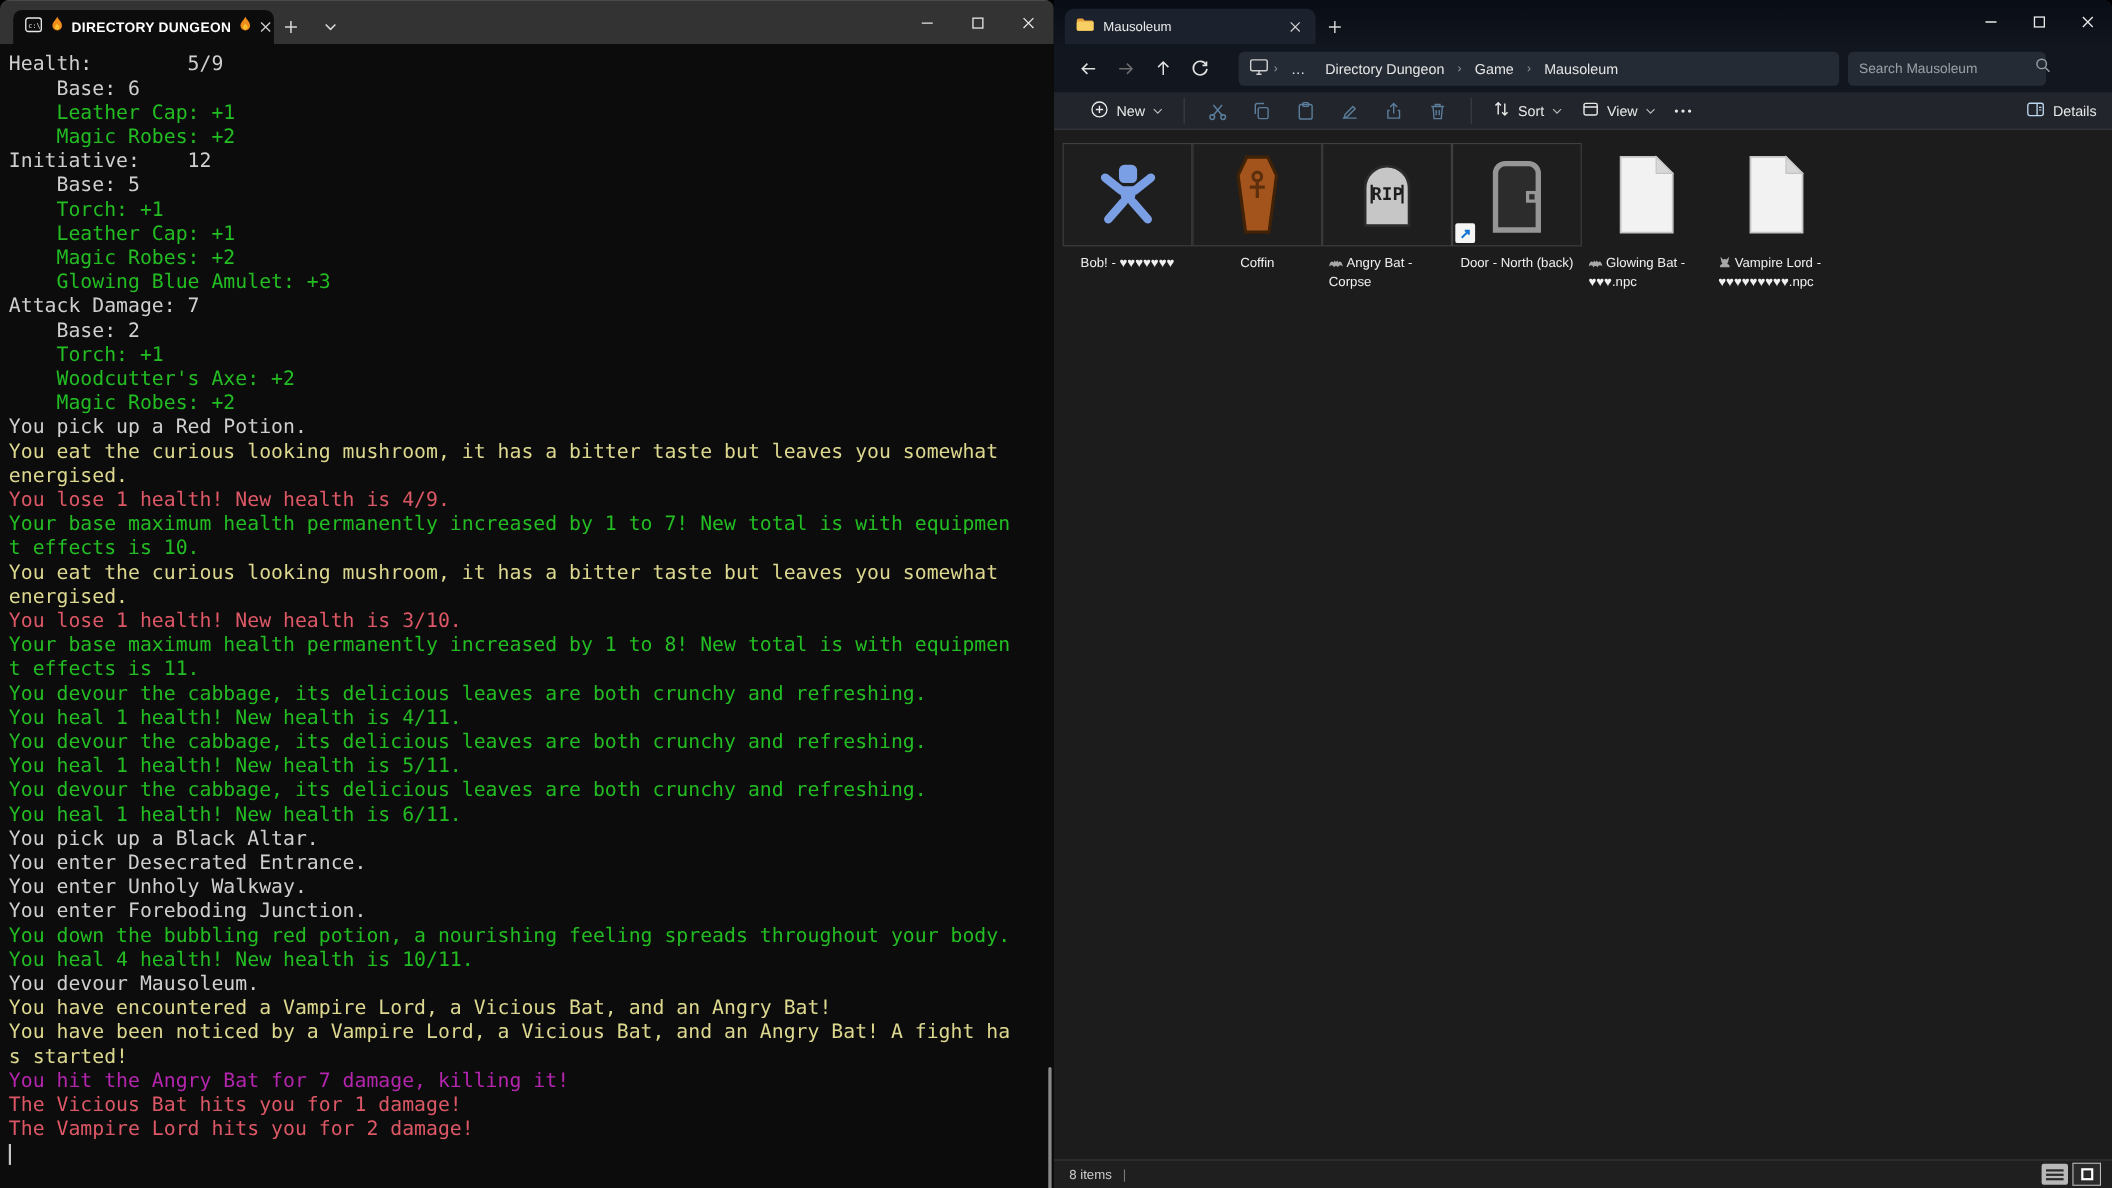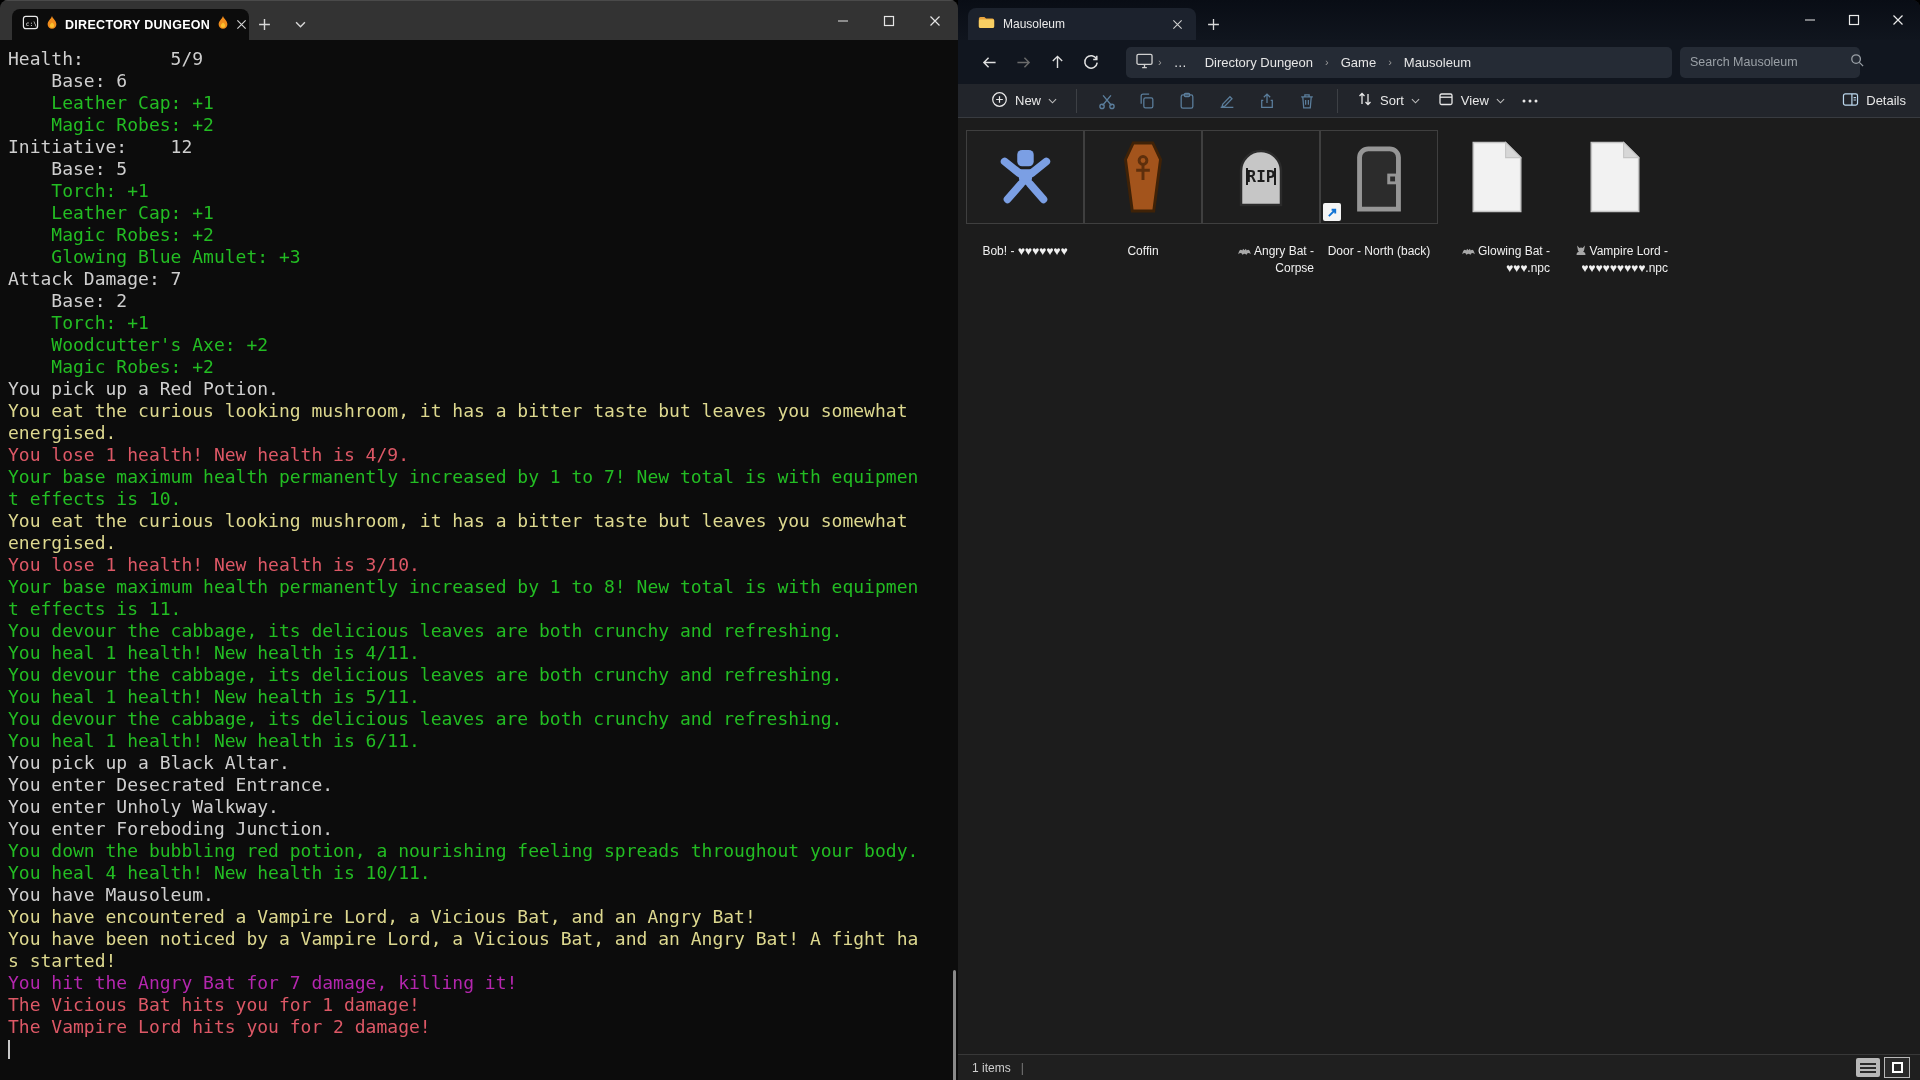--- a/index.html
+++ b/index.html
@@ -64,21 +64,21 @@
   .tb-right { position:absolute; right:14px; display:flex; align-items:center; gap:7px;
               color:#e8e8e8; font-size:13px; }
 
   .e-content { height:920px; background:#1c1c1c; }
   .file-grid { display:grid; grid-template-columns:repeat(6,118px); margin:12px 0 0 8px; }
   .tile { width:118px; display:flex; flex-direction:column; align-items:center; }
   .thumb { width:118px; height:94px; display:flex; align-items:center; justify-content:center; position:relative; }
   .thumb.bordered { border:1px solid #3f3f3f; background:#1e1e1e; }
   .lnk { position:absolute; left:2px; bottom:2px; width:18px; height:18px; background:#f5f5f5;
          border-radius:2px; display:flex; align-items:center; justify-content:center; }
-  .f-label { margin-top:19px; max-width:106px; text-align:right; color:#f0f0f0;
+  .f-label { margin-top:7px; max-width:106px; text-align:left; color:#f0f0f0;
              font-size:12px; line-height:16px; word-wrap:break-word; }
   .pfx { display:inline-block; vertical-align:-1px; margin-right:3px; }
 
   .e-status { position:absolute; left:0; bottom:0; width:100%; height:26px; background:#1f1f1f;
               border-top:1px solid #383838; display:flex; align-items:center; padding:0 10px 0 14px;
               color:#cfcfcf; font-size:12px; }
   .st-sep { color:#7a7a7a; margin-left:10px; }
   .st-right { margin-left:auto; display:flex; align-items:center; gap:4px; }
   .vt-list { width:24px; height:19px; background:#b8b8b8; border-radius:2px;
              display:flex; flex-direction:column; justify-content:center; gap:2px; align-items:center; }
@@ -181,21 +181,21 @@
           <div class="tl c-green">You devour the cabbage, its delicious leaves are both crunchy and refreshing.</div>
           <div class="tl c-green">You heal 1 health! New health is 5/11.</div>
           <div class="tl c-green">You devour the cabbage, its delicious leaves are both crunchy and refreshing.</div>
           <div class="tl c-green">You heal 1 health! New health is 6/11.</div>
           <div class="tl c-fg">You pick up a Black Altar.</div>
           <div class="tl c-fg">You enter Desecrated Entrance.</div>
           <div class="tl c-fg">You enter Unholy Walkway.</div>
           <div class="tl c-fg">You enter Foreboding Junction.</div>
           <div class="tl c-green">You down the bubbling red potion, a nourishing feeling spreads throughout your body.</div>
           <div class="tl c-green">You heal 4 health! New health is 10/11.</div>
-          <div class="tl c-fg">You have Mausoleum.</div>
+          <div class="tl c-fg">You devour Mausoleum.</div>
           <div class="tl c-yellow">You have encountered a Vampire Lord, a Vicious Bat, and an Angry Bat!</div>
           <div class="tl c-yellow">You have been noticed by a Vampire Lord, a Vicious Bat, and an Angry Bat! A fight ha</div>
           <div class="tl c-yellow">s started!</div>
           <div class="tl c-magenta">You hit the Angry Bat for 7 damage, killing it!</div>
           <div class="tl c-red">The Vicious Bat hits you for 1 damage!</div>
           <div class="tl c-red">The Vampire Lord hits you for 2 damage!</div>
         </div>
       <div class="t-cursor"></div>
       <div class="t-scroll"></div>
     </div>
@@ -463,21 +463,21 @@
           </div>
           <div class="f-label"><span class="pfx"><svg width="12" height="12" viewBox="0 0 12 12">
                   <path d="M1.5 11 C1.5 8.6 3 7.6 6 7.6 C9 7.6 10.5 8.6 10.5 11 z M3 6.5 L2 1.5 L4.5 4 Q6 3.1 7.5 4 L10 1.5 L9 6.5 A3.1 3.1 0 0 1 3 6.5 z" fill="#a8a8a8"></path>
                 </svg></span><span>Vampire Lord - ♥♥♥♥♥♥♥♥♥.npc</span></div>
         </div>
 
       </div>
     </div>
 
     <div class="e-status">
-      <span>1 items</span>
+      <span>8 items</span>
       <span class="st-sep">|</span>
       <div class="st-right">
         <div class="vt-list">
             <i></i>
             <i></i>
             <i></i>
           </div>
         <div class="vt-grid">
             <i></i>
           </div>

